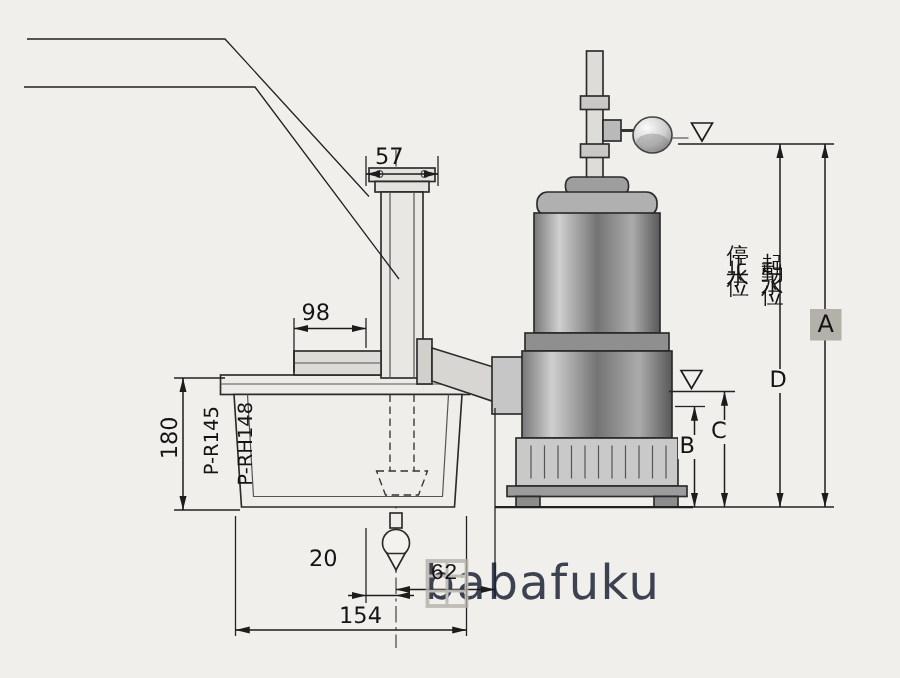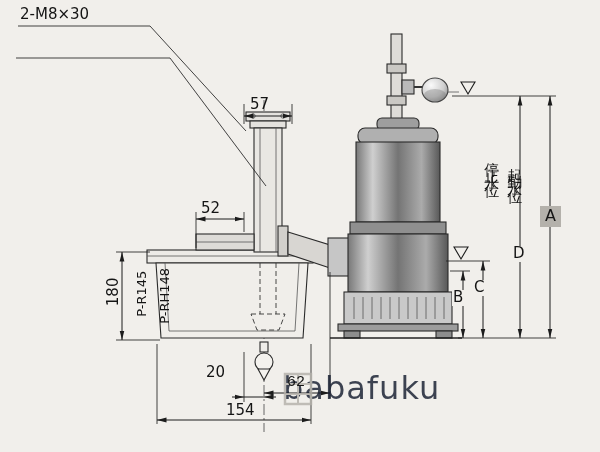--- a/index.html
+++ b/index.html
@@ -150,24 +150,23 @@
 </svg>
 
 <div class="wm">
   <svg width="30" height="34" viewBox="0 0 30 34">
     <rect x="2" y="2" width="26" height="30" fill="none" stroke="#b3b0aa" stroke-width="2.5"></rect>
     <path d="M2,12 H28 M2,22 H28 M15,2 V32" stroke="#b3b0aa" stroke-width="2"></path>
   </svg>
   <div class="wm-text">babafuku</div>
 </div>
 
-<div class="lbl" style="left:20px;top:7px;">2-M8×30</div>
 
 <div class="lbl" style="left:250px;top:97px;">57</div>
-<div class="lbl" style="left:201px;top:201px;">52</div>
+<div class="lbl" style="left:201px;top:201px;">98</div>
 <div class="lbl rot" style="left:94px;top:284px;width:40px;">180</div>
 <div class="lbl rot sm" style="left:114px;top:287px;width:56px;">P-R145</div>
 <div class="lbl rot sm" style="left:131px;top:289px;width:68px;">P-RH148</div>
 <div class="lbl" style="left:206px;top:365px;">20</div>
 <div class="lbl" style="left:287px;top:375px;font-family:Liberation Mono, monospace;">62</div>
 <div class="lbl" style="left:226px;top:403px;text-align:center;">154</div>
 
 <div class="lbl vert" style="left:483px;top:150px;">停止水位</div>
 <div class="lbl vert" style="left:506px;top:156px;">起動水位</div>
 

